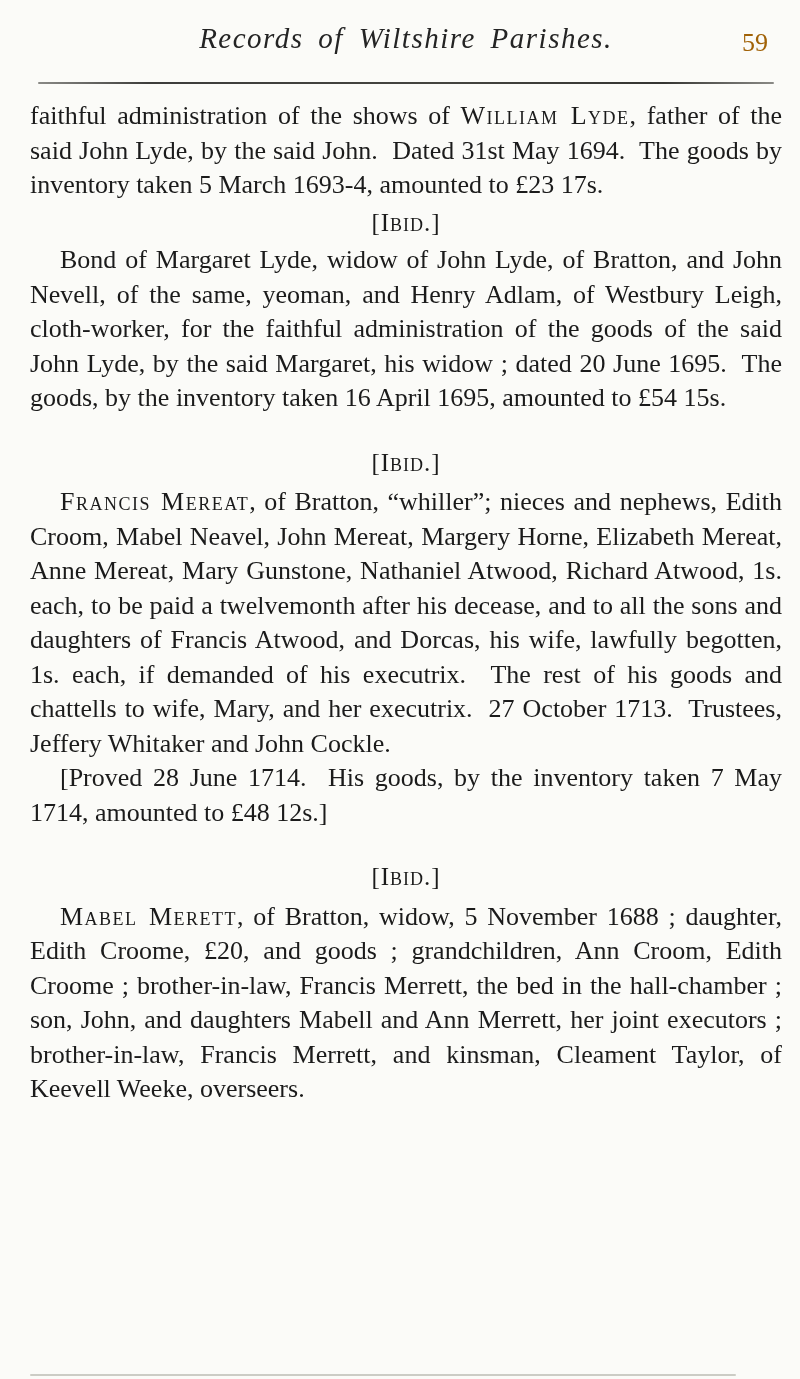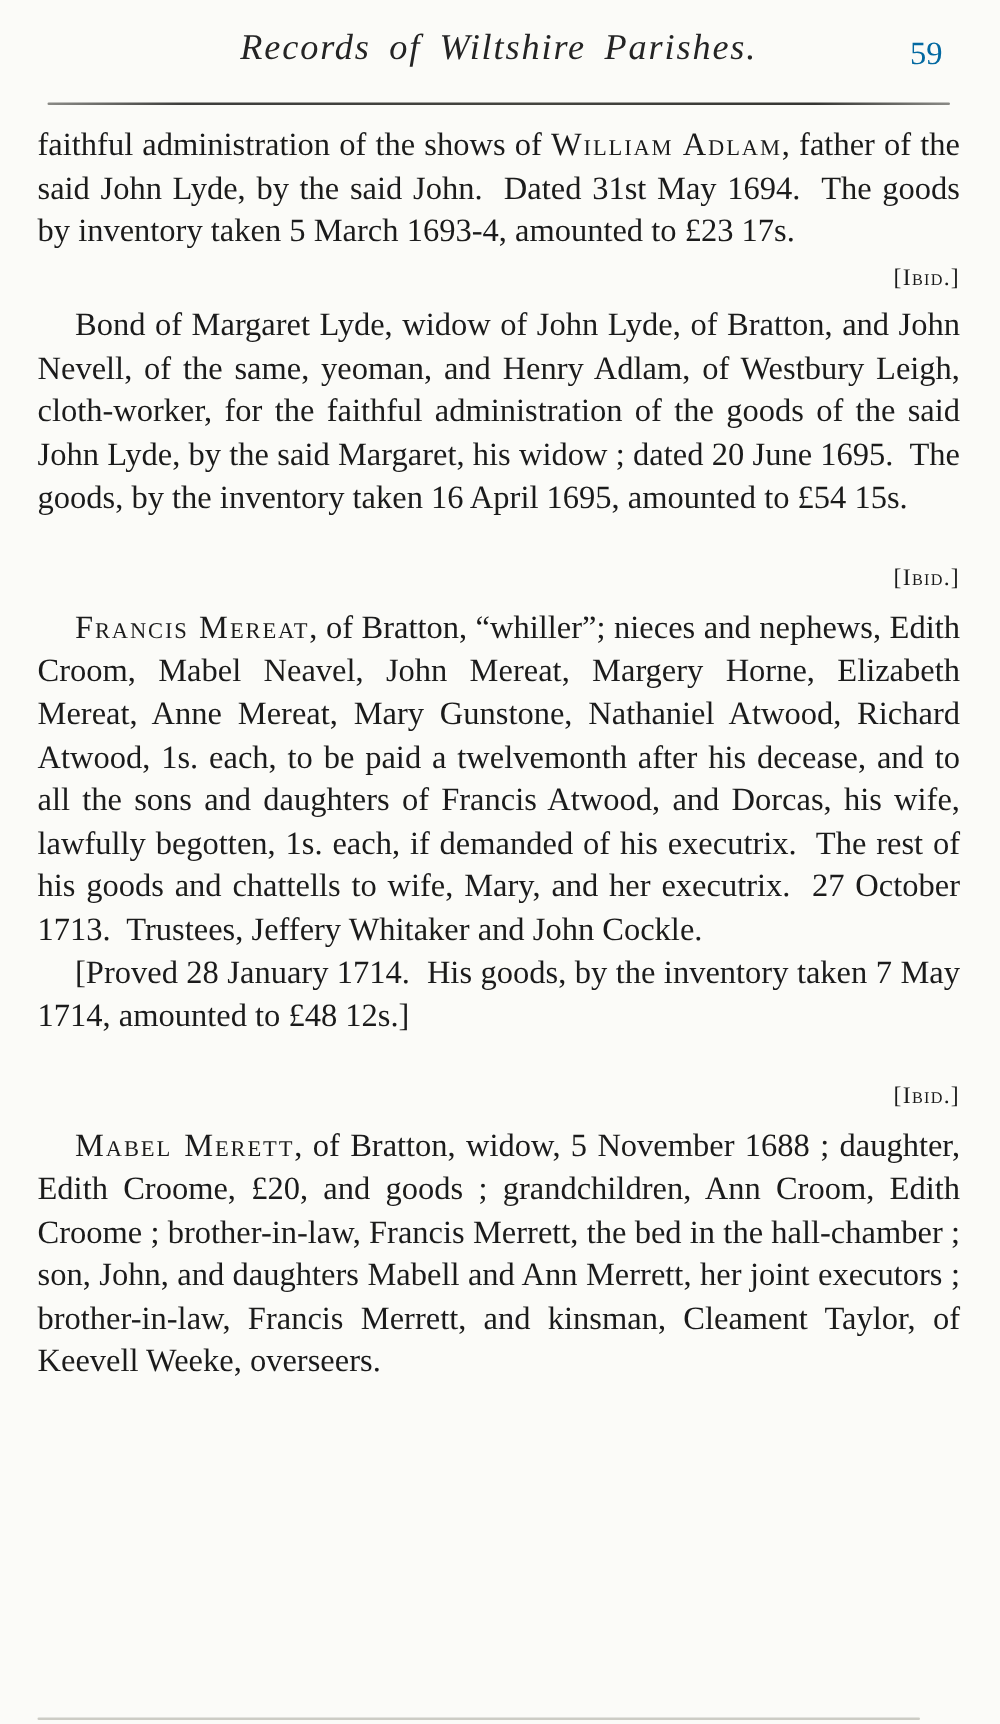--- a/index.html
+++ b/index.html
@@ -4,34 +4,34 @@
 <style>
   html, body { margin: 0; padding: 0; }
   body {
     width: 800px; height: 1379px;
     background: #fbfbf8;
     color: #1b1b1b;
     font-family: "Liberation Serif", serif;
     overflow: hidden;
     position: relative;
   }
-  .page { padding: 0 32px 0 30px; position: relative; height: 100%; box-sizing: border-box; }
+  .page { padding: 0 18px 0 30px; position: relative; height: 100%; box-sizing: border-box; }
 
   header { position: relative; height: 44px; padding-top: 22px; }
   .title {
     text-align: center;
     font-style: italic;
     font-size: 29px;
     letter-spacing: 1.5px;
     word-spacing: 6px;
     color: #242424;
   }
   .page-num {
     position: absolute; right: 14px; top: 28px;
-    font-size: 26px; font-style: normal; color: #0369a1;
+    font-size: 26px; font-style: normal; color: #a16207;
   }
 
   .rule {
     height: 2px;
     margin: 16px 8px 0 8px;
     background: linear-gradient(to right, #8a8a86, #3d3d3b 15%, #44443f 55%, #353532 85%, #8a8a86);
     border-radius: 1px;
   }
 
   main {
@@ -39,24 +39,24 @@
     font-size: 26px;
     line-height: 34.5px;
     text-align: justify;
   }
   main p { margin: 0; white-space: pre-wrap; }
   p.indent { text-indent: 30px; }
 
   .sc { font-variant: small-caps; letter-spacing: 1.5px; }
 
   .ibid {
-    text-align: right;
+    text-align: center;
     font-variant: small-caps;
     letter-spacing: 1px;
-    font-size: 19px;
+    font-size: 25px;
     margin: 3px 0 3px 0;
   }
   .ibid.gap { margin-top: 30px; margin-bottom: 5px; }
 
   .bottom-rule {
     position: absolute;
     left: 30px; bottom: 3px;
     width: 706px; height: 2px;
     background: #ccccc5;
     border-radius: 1px;
@@ -69,31 +69,31 @@
 
   <header>
     <div class="title">Records of Wiltshire Parishes.</div>
     <div class="page-num">59</div>
   </header>
 
   <div class="rule"></div>
 
   <main>
 
-    <p><span>faithful administration of the shows of </span><span class="sc">William Adlam</span><span>, father of the said John Lyde, by the said John.  Dated 31st May 1694.  The goods by inventory taken 5 March 1693-4, amounted to £23 17s.</span></p>
+    <p><span>faithful administration of the shows of </span><span class="sc">William Lyde</span><span>, father of the said John Lyde, by the said John.  Dated 31st May 1694.  The goods by inventory taken 5 March 1693-4, amounted to £23 17s.</span></p>
 
     <div class="ibid">[Ibid.]</div>
 
     <p class="indent">Bond of Margaret Lyde, widow of John Lyde, of Bratton, and John Nevell, of the same, yeoman, and Henry Adlam, of Westbury Leigh, cloth-worker, for the faithful administration of the goods of the said John Lyde, by the said Margaret, his widow ; dated 20 June 1695.  The goods, by the inventory taken 16 April 1695, amounted to £54 15s.</p>
 
     <div class="ibid gap">[Ibid.]</div>
 
     <p class="indent"><span class="sc">Francis Mereat</span><span>, of Bratton, “whiller”; nieces and nephews, Edith Croom, Mabel Neavel, John Mereat, Margery Horne, Elizabeth Mereat, Anne Mereat, Mary Gunstone, Nathaniel Atwood, Richard Atwood, 1s. each, to be paid a twelvemonth after his decease, and to all the sons and daughters of Francis Atwood, and Dorcas, his wife, lawfully begotten, 1s. each, if demanded of his executrix.  The rest of his goods and chattells to wife, Mary, and her executrix.  27 October 1713.  Trustees, Jeffery Whitaker and John Cockle.</span></p>
 
-    <p class="indent">[Proved 28 January 1714.  His goods, by the inventory taken 7 May 1714, amounted to £48 12s.]</p>
+    <p class="indent">[Proved 28 June 1714.  His goods, by the inventory taken 7 May 1714, amounted to £48 12s.]</p>
 
     <div class="ibid gap">[Ibid.]</div>
 
     <p class="indent"><span class="sc">Mabel Merett</span><span>, of Bratton, widow, 5 November 1688 ; daughter, Edith Croome, £20, and goods ; grandchildren, Ann Croom, Edith Croome ; brother-in-law, Francis Merrett, the bed in the hall-chamber ; son, John, and daughters Mabell and Ann Merrett, her joint executors ; brother-in-law, Francis Merrett, and kinsman, Cleament Taylor, of Keevell Weeke, overseers.</span></p>
 
 
   </main>
 
   <div class="bottom-rule"></div>
 

